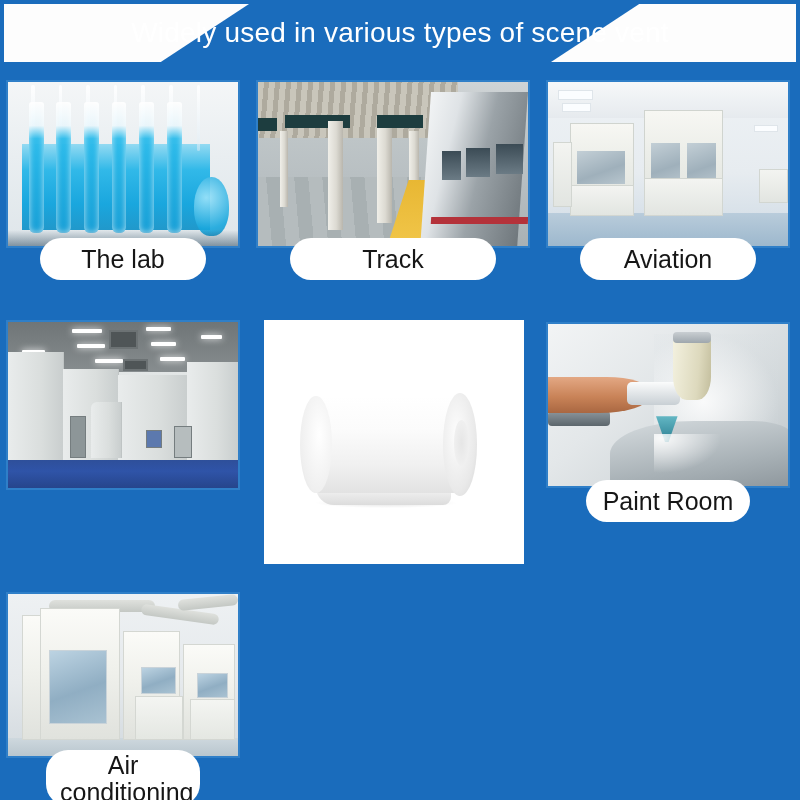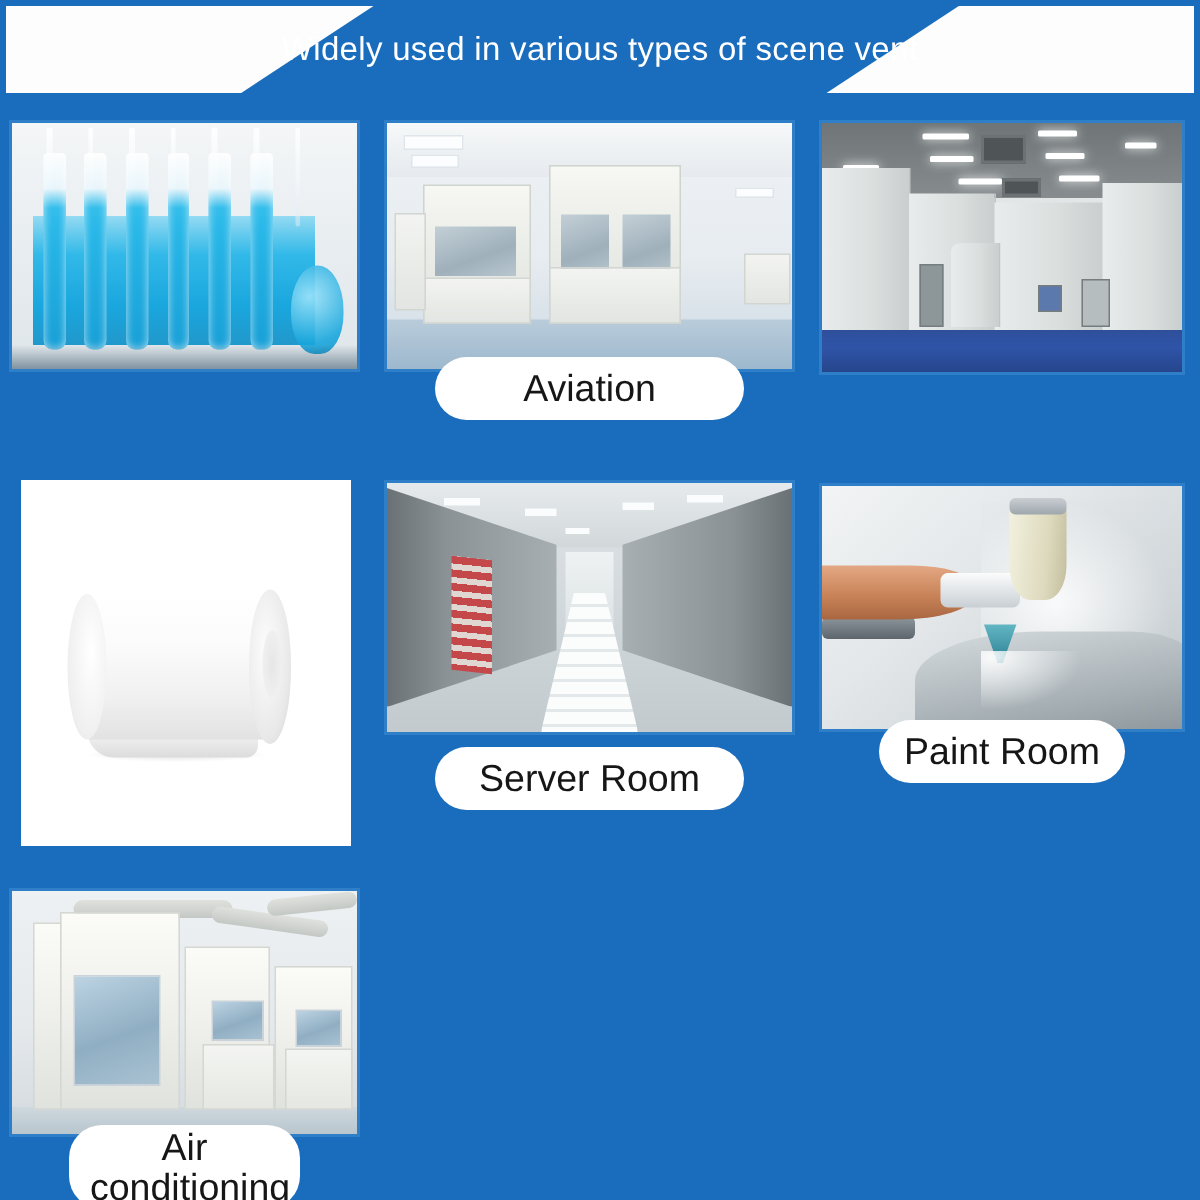--- a/index.html
+++ b/index.html
@@ -49,21 +49,21 @@
     clip-path: polygon(36% 0, 100% 0, 100% 100%, 0 100%);
   }
   .banner-title {
     position: absolute;
     left: 0; top: 0;
     width: 792px;
     height: 58px;
     line-height: 58px;
     text-align: center;
     color: #ffffff;
-    font-size: 22px;
+    font-size: 28px;
     font-weight: 400;
     letter-spacing: 0.2px;
     white-space: nowrap;
   }
   .banner-underline {
     position: absolute;
     left: 0;
     bottom: 0;
     width: 800px;
     height: 4px;
@@ -462,22 +462,45 @@
         <div class="tube" style="left:9%"></div>
           <div class="tube" style="left:21%"></div>
         <div class="tube" style="left:33%"></div>
           <div class="tube" style="left:45%"></div>
         <div class="tube" style="left:57%"></div>
           <div class="tube" style="left:69%"></div>
         <div class="flask"></div>
         <div class="darkband"></div>
       </div>
     </div>
-  </div>
-
+    <div class="pill narrow">The lab</div>
+  </div>
+
+  <div class="cell r1">
+    <div class="photo">
+      <div class="scene track">
+        <div class="floor"></div>
+        <div class="canopy"></div>
+        <div class="sign" style="left:10%;top:20%;width:24%"></div>
+        <div class="sign" style="left:44%;top:20%;width:17%"></div>
+        <div class="sign" style="left:0%;top:22%;width:7%"></div>
+        <div class="col" style="left:26%"></div>
+        <div class="col" style="left:44%;top:28%;height:58%"></div>
+        <div class="col" style="left:56%;top:30%;height:52%;width:3.5%"></div>
+        <div class="col" style="left:8%;top:30%;height:46%;width:3%"></div>
+        <div class="yellowline"></div>
+        <div class="train"></div>
+        <div class="train-win" style="right:2%;top:38%;width:10%"></div>
+        <div class="train-win" style="right:14%;top:40%;width:9%"></div>
+        <div class="train-win" style="right:25%;top:42%;width:7%"></div>
+        <div class="redstripe"></div>
+      </div>
+    </div>
+    <div class="pill narrow">Track</div>
+  </div>
 
   <div class="cell r1">
     <div class="photo">
       <div class="scene hospital">
         <div class="ceil"></div>
         <div class="light" style="left:4%;top:5%;width:14%;height:5%"></div>
         <div class="light" style="left:6%;top:13%;width:11%;height:4%"></div>
         <div class="light" style="left:86%;top:26%;width:9%;height:3%"></div>
         <div class="floor"></div>
         <div class="hood" style="left:9%;width:26%;height:56%"></div>
@@ -527,39 +550,20 @@
         <div class="roll-shadow"></div>
         <div class="roll-tail"></div>
         <div class="roll-body"></div>
         <div class="roll-cap-left"></div>
         <div class="roll-cap-right"></div>
         <div class="roll-core"></div>
       </div>
     </div>
   </div>
 
-  <div class="cell r2">
-    <div class="photo">
-      <div class="scene server">
-        <div class="ceil"></div>
-        <div class="tile" style="left:14%;top:6%;width:9%;height:3%"></div>
-        <div class="tile" style="left:34%;top:10%;width:8%;height:3%"></div>
-        <div class="tile" style="left:58%;top:8%;width:8%;height:3%"></div>
-        <div class="tile" style="left:74%;top:5%;width:9%;height:3%"></div>
-        <div class="tile" style="left:44%;top:18%;width:6%;height:2.5%"></div>
-        <div class="tile" style="left:30%;top:21%;width:5%;height:2%"></div>
-        <div class="endwall"></div>
-        <div class="aisle"></div>
-        <div class="rackL"></div>
-        <div class="rackR"></div>
-        <div class="redcab"></div>
-      </div>
-    </div>
-    <div class="pill narrow">Server Room</div>
-  </div>
 
 
   <div class="cell r3">
     <div class="photo">
       <div class="scene paint">
         <div class="mist"></div>
         <div class="panel"></div>
         <div class="hose"></div>
         <div class="arm"></div>
         <div class="gunbody"></div>

